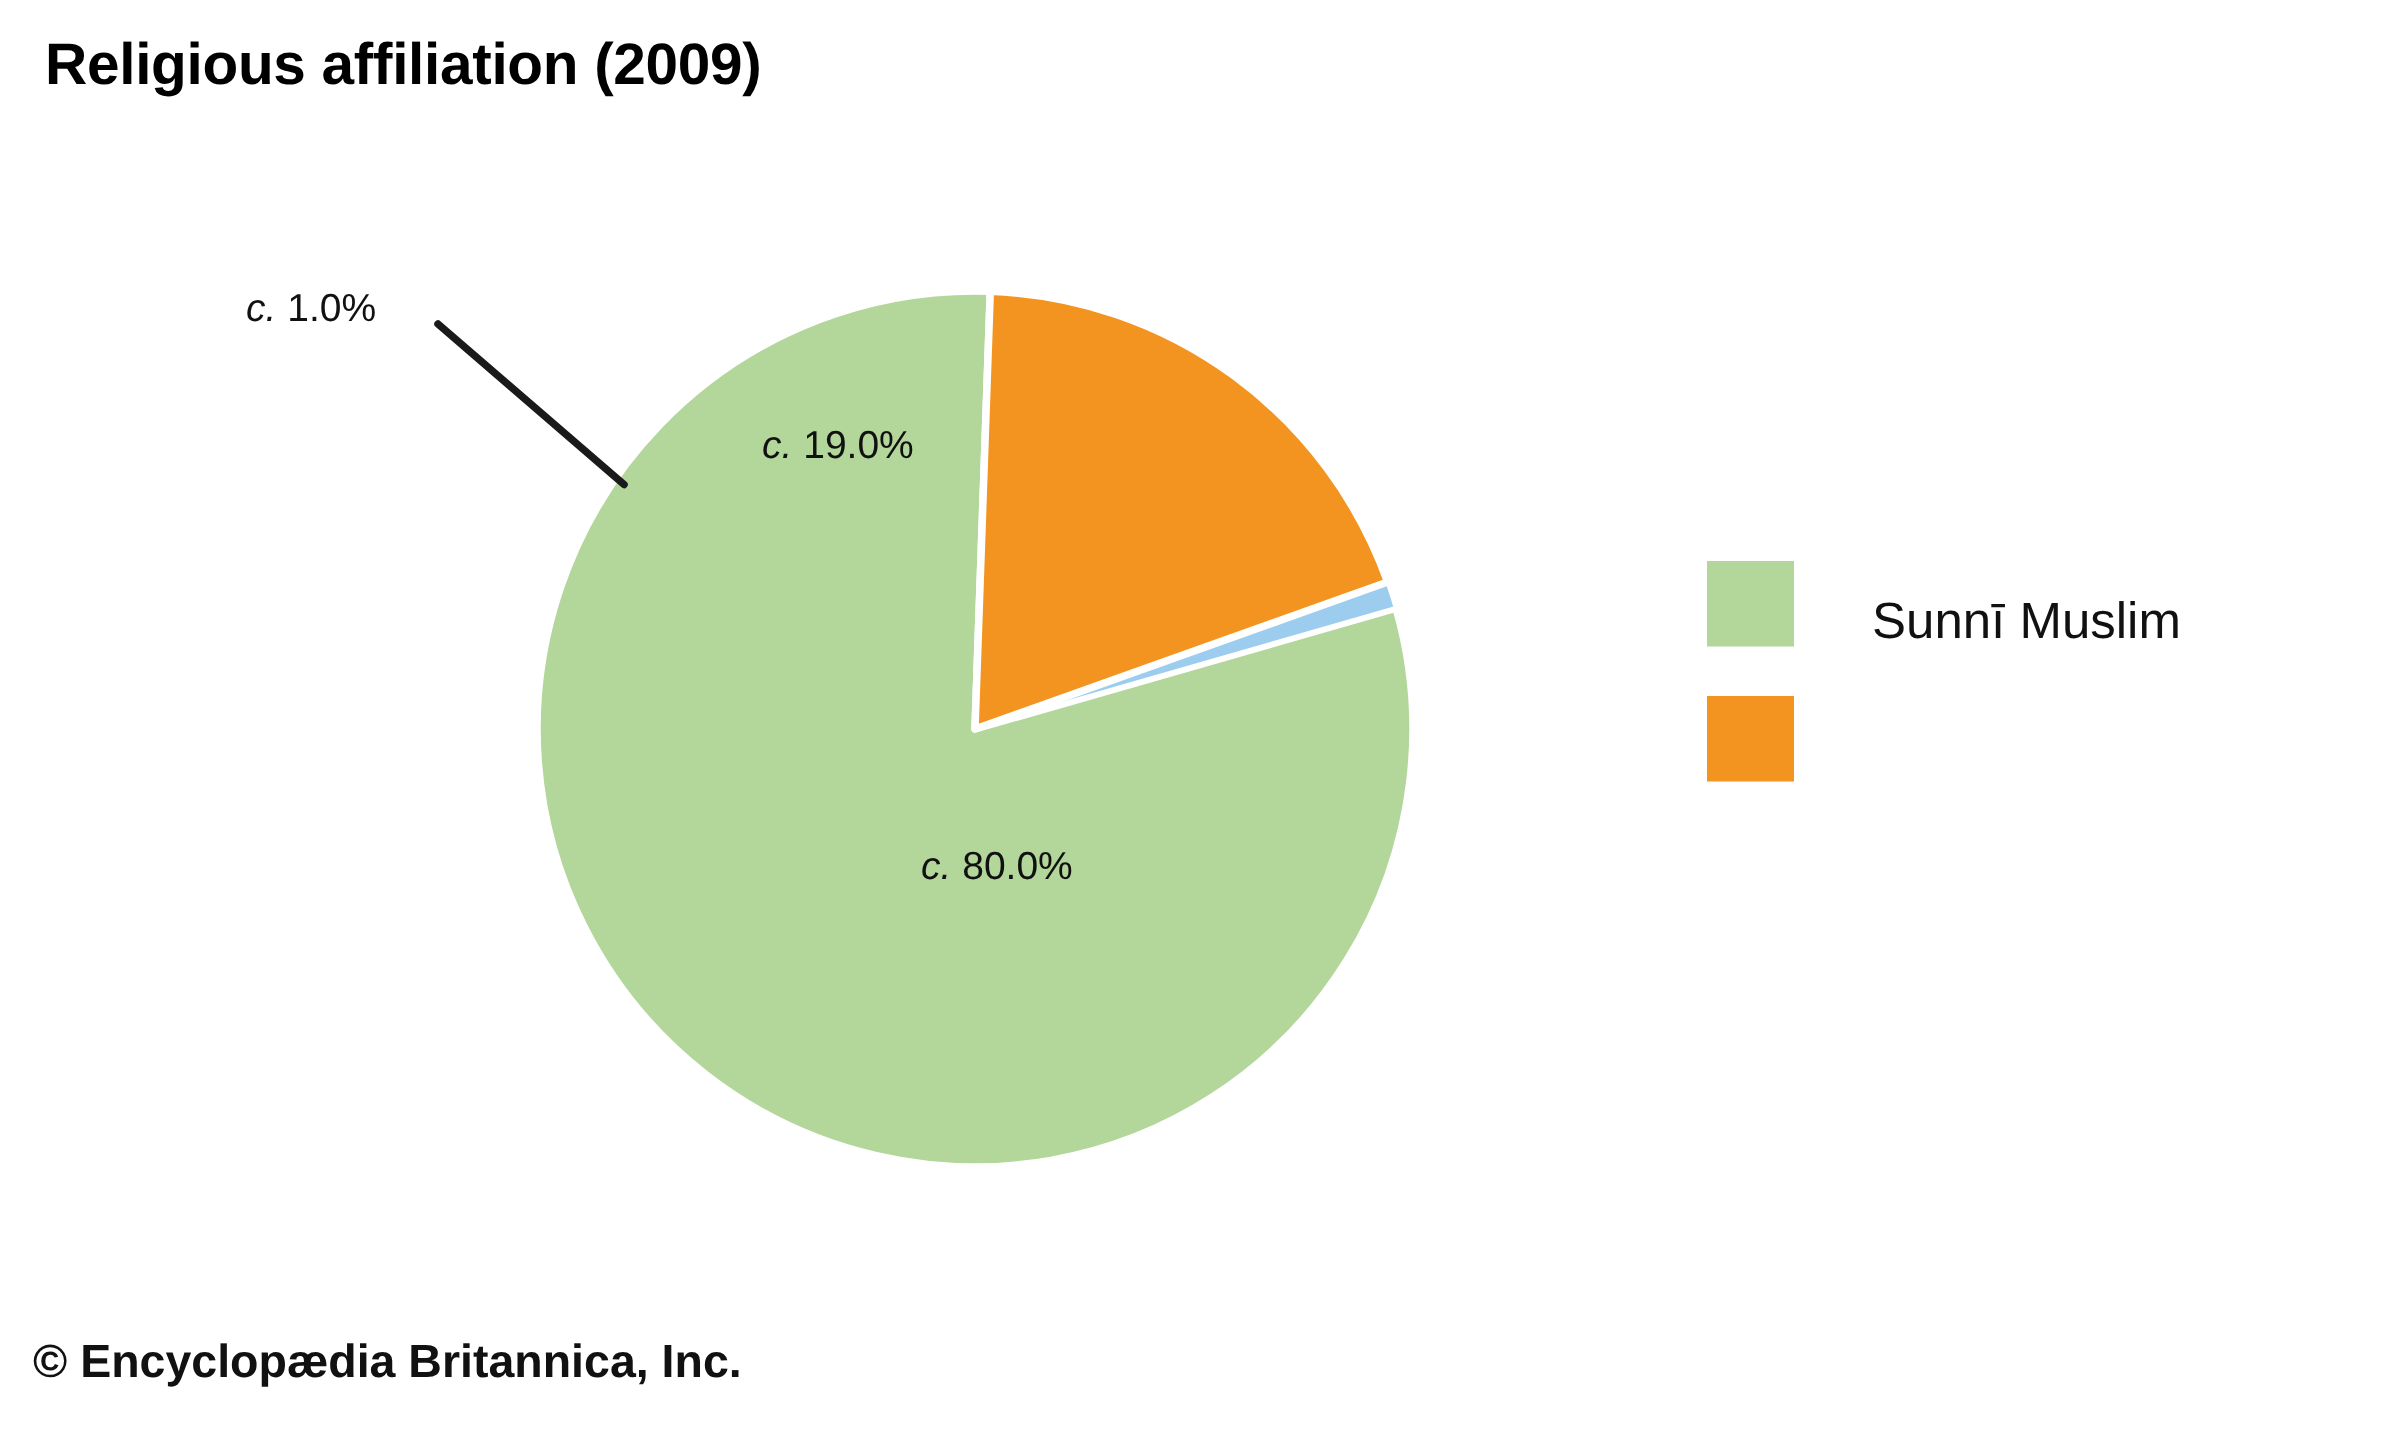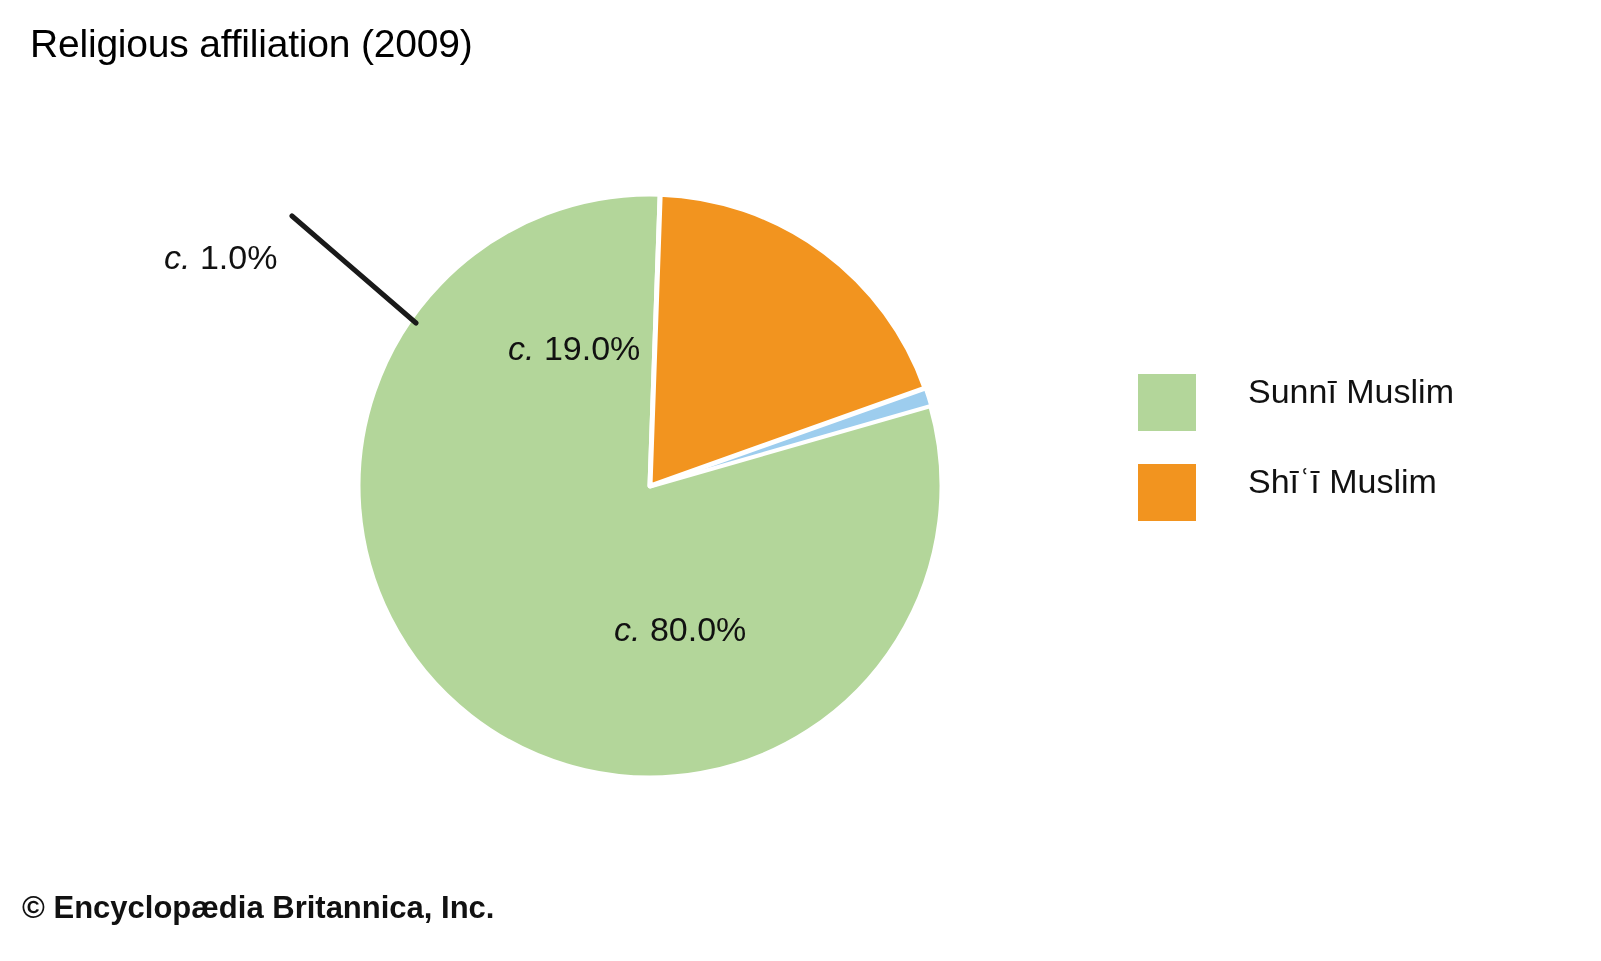--- a/index.html
+++ b/index.html
@@ -15,58 +15,57 @@
     font-family: "Liberation Sans", sans-serif;
     color: #000000;
     -webkit-font-smoothing: antialiased;
   }
 
   #chart-title {
     position: absolute;
     left: 30px;
     top: 22px;
     font-size: 39px;
-    font-weight: normal;
+    font-weight: bold;
     letter-spacing: -0.2px;
     white-space: nowrap;
     text-align: center;
   }
 
   #pie-figure {
     position: absolute;
     left: 0;
     top: 0;
     width: 1601px;
     height: 961px;
   }
 
   .pie-slice-label {
     position: absolute;
-    font-size: 34px;
+    font-size: 26px;
     white-space: nowrap;
     color: #111111;
-    margin-top: 48px;
   }
   .pie-slice-label .approx {
     font-style: italic;
   }
 
   #label-sunni   { left: 614px; top: 562px; }
   #label-shia    { left: 508px; top: 281px; }
   #label-other   { left: 164px; top: 190px; }
 
   #legend {
     position: absolute;
     left: 1106px;
     top: 374px;
     width: 420px;
   }
   .legend-row {
     display: flex;
-    align-items: flex-start;
+    align-items: flex-end;
     height: 57px;
     margin-bottom: 33px;
     padding-left: 32px;
   }
   .legend-swatch {
     width: 58px;
     height: 57px;
     flex: 0 0 auto;
   }
   .legend-label {
@@ -120,19 +119,18 @@
 
 <div id="legend">
 
   <div class="legend-row">
     <span class="legend-swatch" style="background:#b3d69a"></span>
     <span class="legend-label">Sunnī Muslim</span>
   </div>
 
   <div class="legend-row">
     <span class="legend-swatch" style="background:#f2941f"></span>
-    <span class="legend-label">Shīʿī Muslim</span>
   </div>
 
 
 </div>
 
 <div id="copyright">© Encyclopædia Britannica, Inc.</div>
 
 </body></html>

